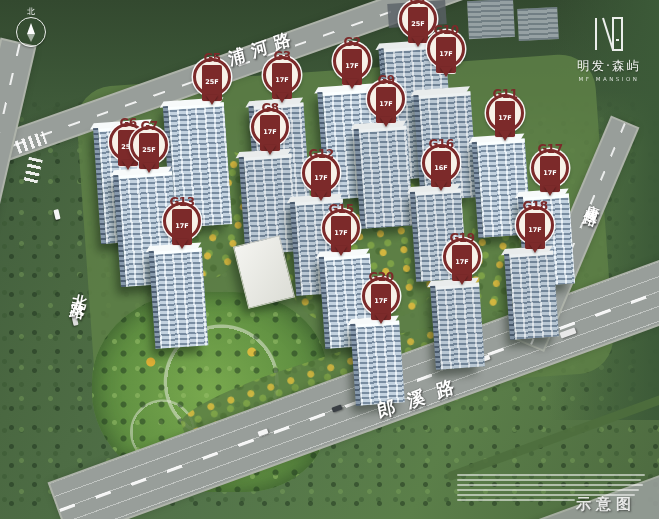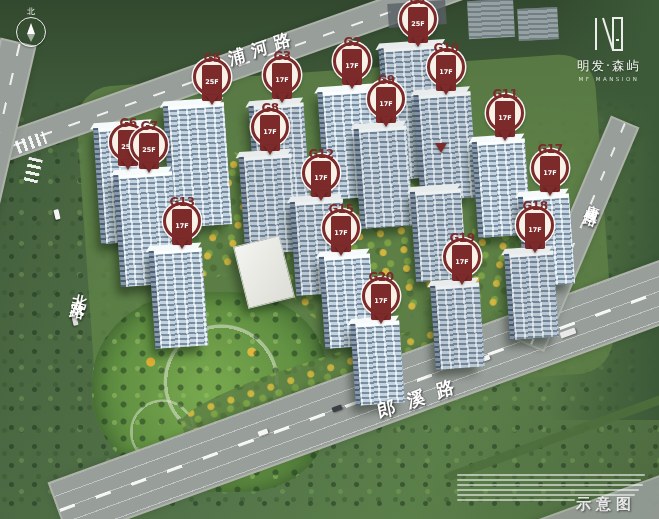--- a/index.html
+++ b/index.html
@@ -192,21 +192,21 @@
     </div>
     <div class="pin-tail"></div>
   </div>
       <div class="pin" style="left: 333px; top: 42px;">
     <div class="pin-circle">
       <div class="pin-id">G2</div>
       <div class="pin-floor">17F</div>
     </div>
     <div class="pin-tail"></div>
   </div>
-      <div class="pin" style="left: 427px; top: 48px; align-items: center;">
+      <div class="pin" style="left: 427px; top: 30px; align-items: center;">
     <div class="pin-circle">
       <div class="pin-id">G10</div>
       <div class="pin-floor">17F</div>
     </div>
     <div class="pin-tail"></div>
   </div>
       <div class="pin" style="left: 193px; top: 58px;">
     <div class="pin-circle">
       <div class="pin-id">G5</div>
       <div class="pin-floor">25F</div>
@@ -249,20 +249,24 @@
     <div class="pin-tail"></div>
   </div>
       <div class="pin" style="left: 130px; top: 126px;">
     <div class="pin-circle">
       <div class="pin-id">G7</div>
       <div class="pin-floor">25F</div>
     </div>
     <div class="pin-tail"></div>
   </div>
       <div class="pin" style="left: 422px; top: 144px;">
+    <div class="pin-circle">
+      <div class="pin-id">G16</div>
+      <div class="pin-floor">16F</div>
+    </div>
     <div class="pin-tail"></div>
   </div>
       <div class="pin" style="left: 531px; top: 149px;">
     <div class="pin-circle">
       <div class="pin-id">G17</div>
       <div class="pin-floor">17F</div>
     </div>
     <div class="pin-tail"></div>
   </div>
       <div class="pin" style="left: 302px; top: 154px;">

